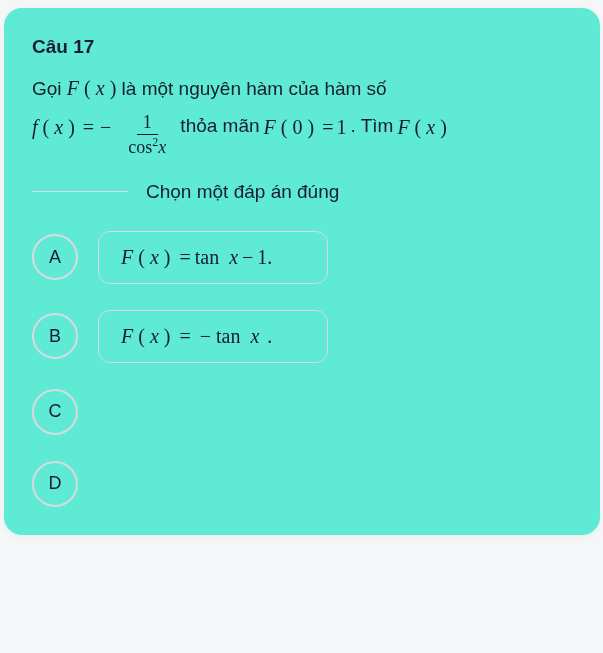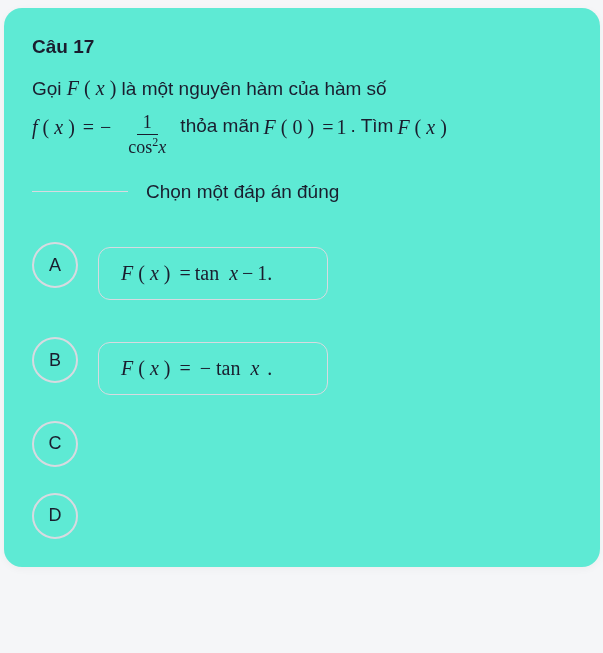--- a/index.html
+++ b/index.html
@@ -126,21 +126,20 @@
     }
     .option-content {
       border: 1.5px solid #d8dae0;
       border-radius: 12px;
       padding: 14px 22px;
       font-family: 'Times New Roman', Georgia, serif;
       font-size: 20px;
       color: #1a1d2e;
       cursor: pointer;
       min-width: 230px;
-      margin-top: 16px;
     }
     .option-content .fn {
       font-style: italic;
     }
     .option-content .paren {
       font-style: normal;
     }
     .option-content .op {
       font-style: normal;
       margin: 0 4px;

